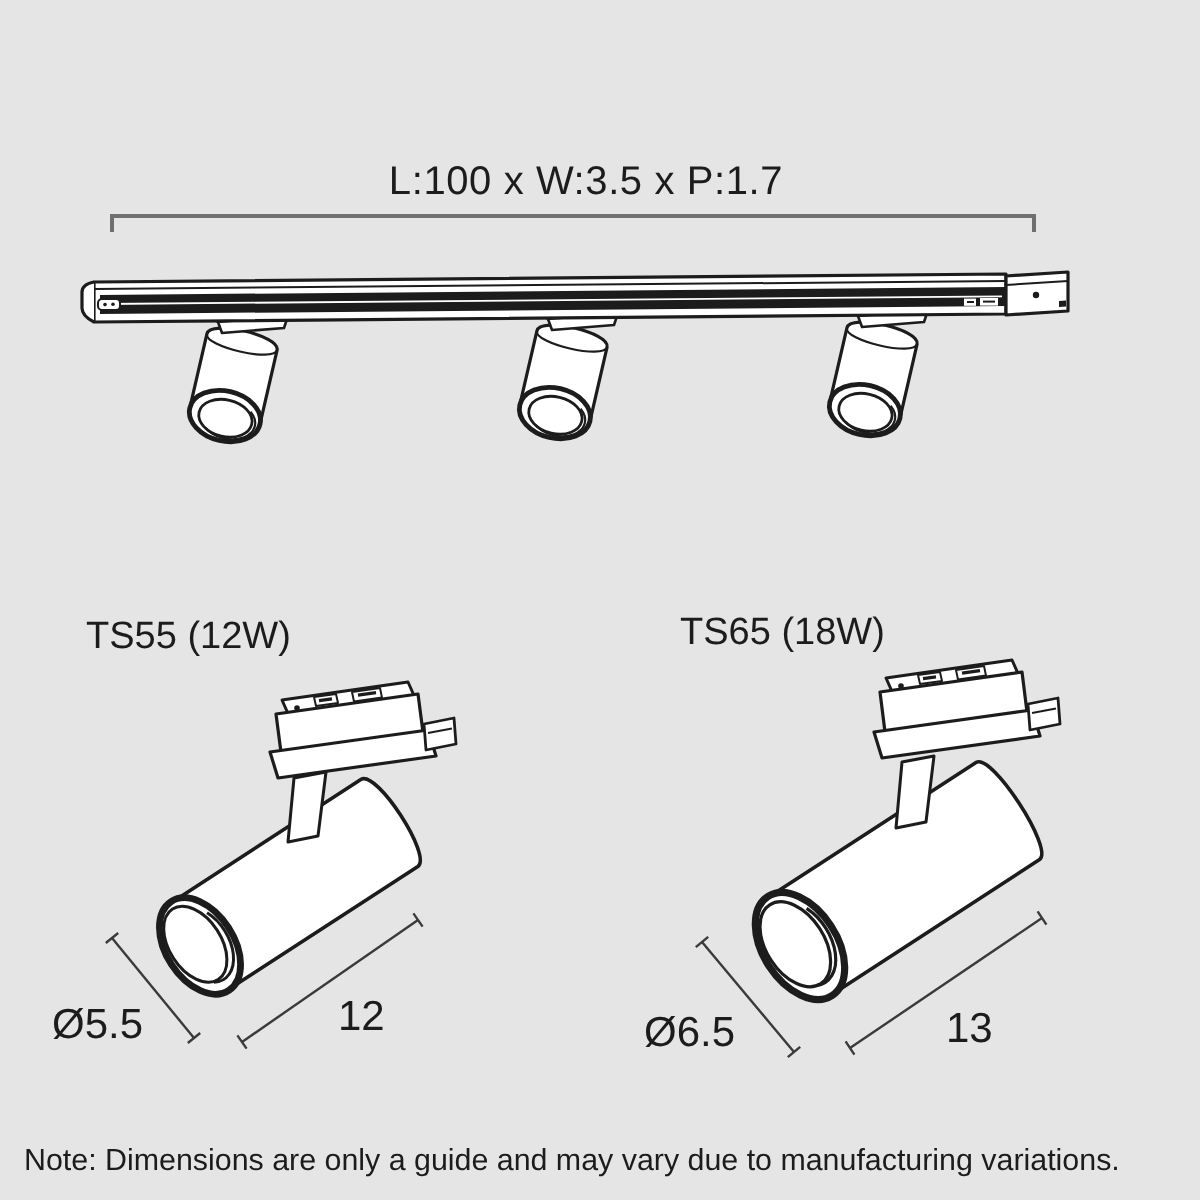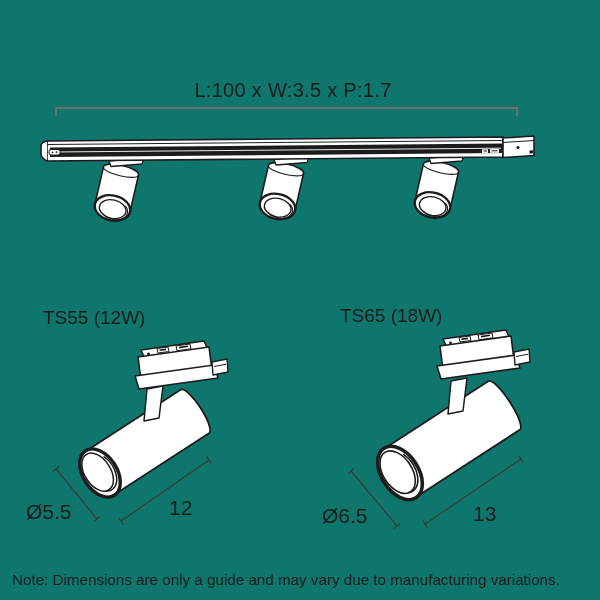--- a/index.html
+++ b/index.html
@@ -8,21 +8,21 @@
     background: #ffffff;
     width: 600px;
     height: 600px;
     overflow: hidden;
     font-family: "Liberation Sans", sans-serif;
   }
   .canvas {
     position: relative;
     width: 600px;
     height: 600px;
-    background: #0f766e;
+    background: #e5e5e5;
   }
   svg { display: block; }
   .lbl       { fill: #1c1c1c; font-family: "Liberation Sans", sans-serif; }
   .lbl-title { font-size: 20px; letter-spacing: 0.3px; }
   .lbl-model { font-size: 19px; }
   .lbl-dim   { font-size: 21px; }
   .lbl-note  { font-size: 15.2px; }
   .ln    { stroke: #1c1c1c; fill: none; }
   .fw    { fill: #ffffff; stroke: #1c1c1c; stroke-linejoin: round; }
   .fb    { fill: #1c1c1c; stroke: none; }

